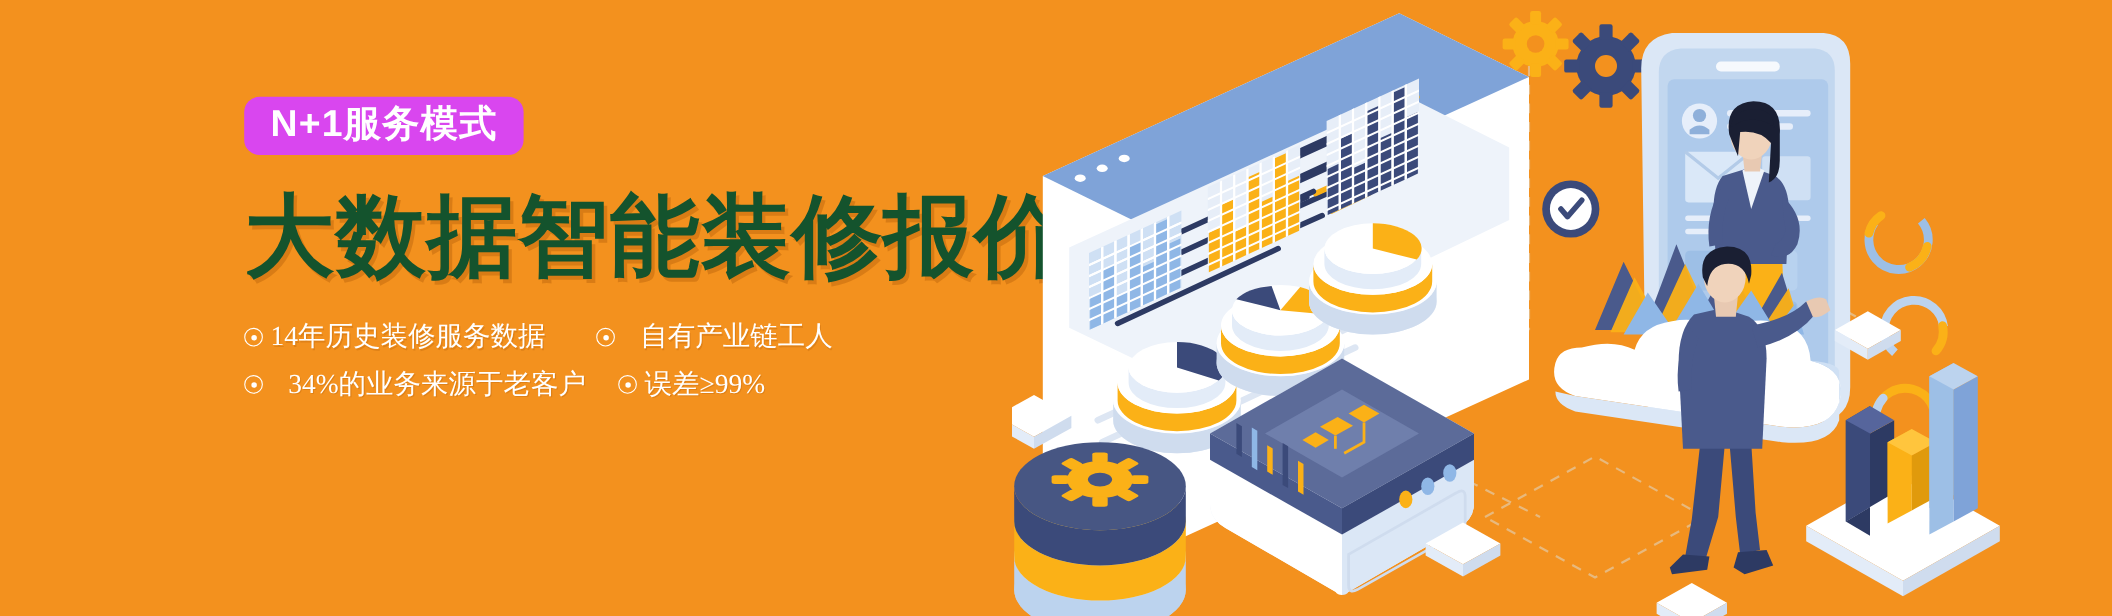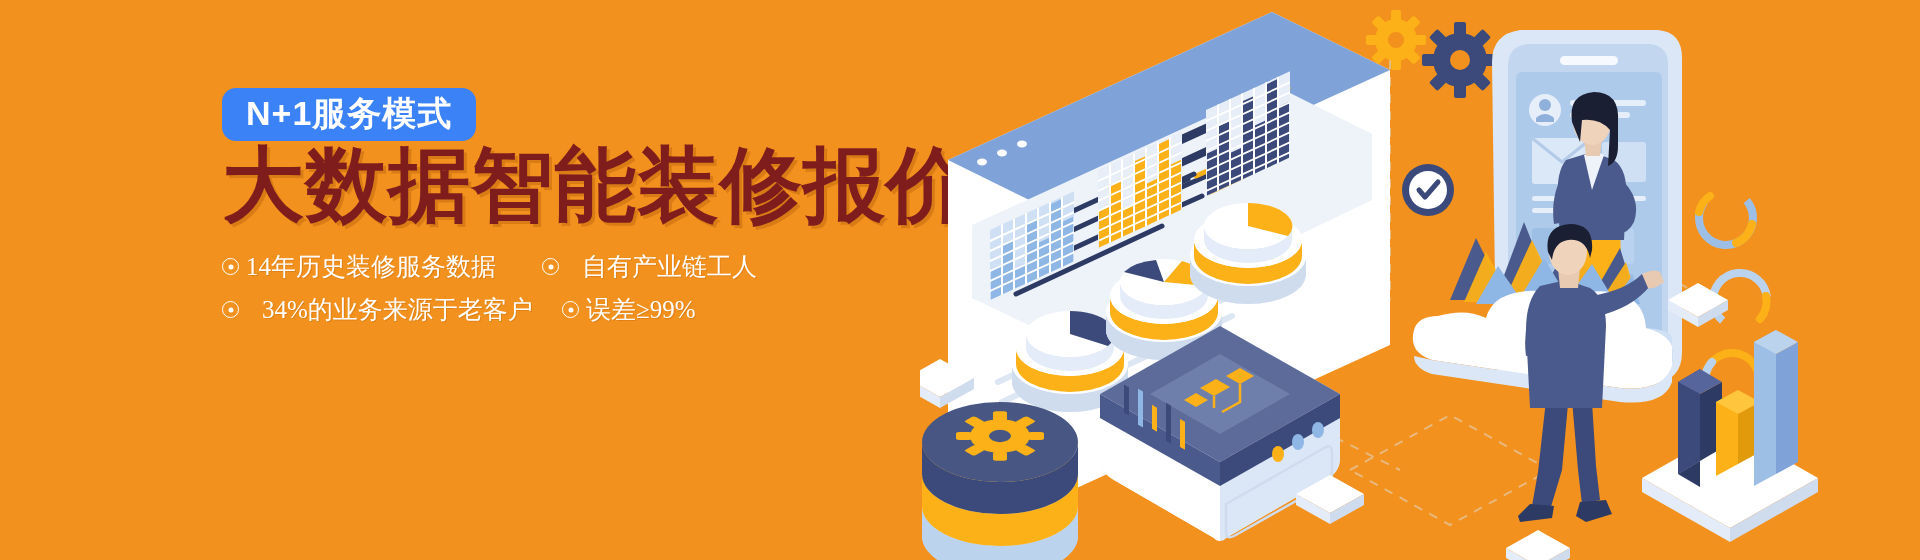--- a/index.html
+++ b/index.html
@@ -17,43 +17,43 @@
   }
   
   #text-block{
     position:absolute;
     left:222px; top:88px;
     width:760px; height:400px;
   }
   #tag-wrap{ }
   #tag{
     display:inline-block;
-    background:#3b82f6;
+    background:#d946ef;
     color:#ffffff;
     font-size:34px;
     font-weight:bold;
     letter-spacing:1px;
     padding:8px 24px 11px 24px;
     border-radius:14px;
     line-height:1;
     font-family:"Liberation Sans", sans-serif;
   }
   #headline{
-    margin-top:10px;
-    color:#7f1d1d;
+    margin-top:34px;
+    color:#14532d;
     font-size:82px;
     font-weight:bold;
     line-height:1;
     letter-spacing:1px;
     white-space:nowrap;
     text-shadow:3px 3px 0 rgba(186,100,12,0.45);
-    font-family:Liberation Mono, monospace;
+    font-family:Liberation Serif, serif;
   }
   #bullets{
-    margin-top:12px;
+    margin-top:28px;
     width:660px;
     display:flex;
     flex-wrap:wrap;
     font-family:"Liberation Serif", serif;
   }
   .bullet{
     color:#ffffff;
     font-size:25px;
     line-height:1;
     padding:9px 0 9px 0;

